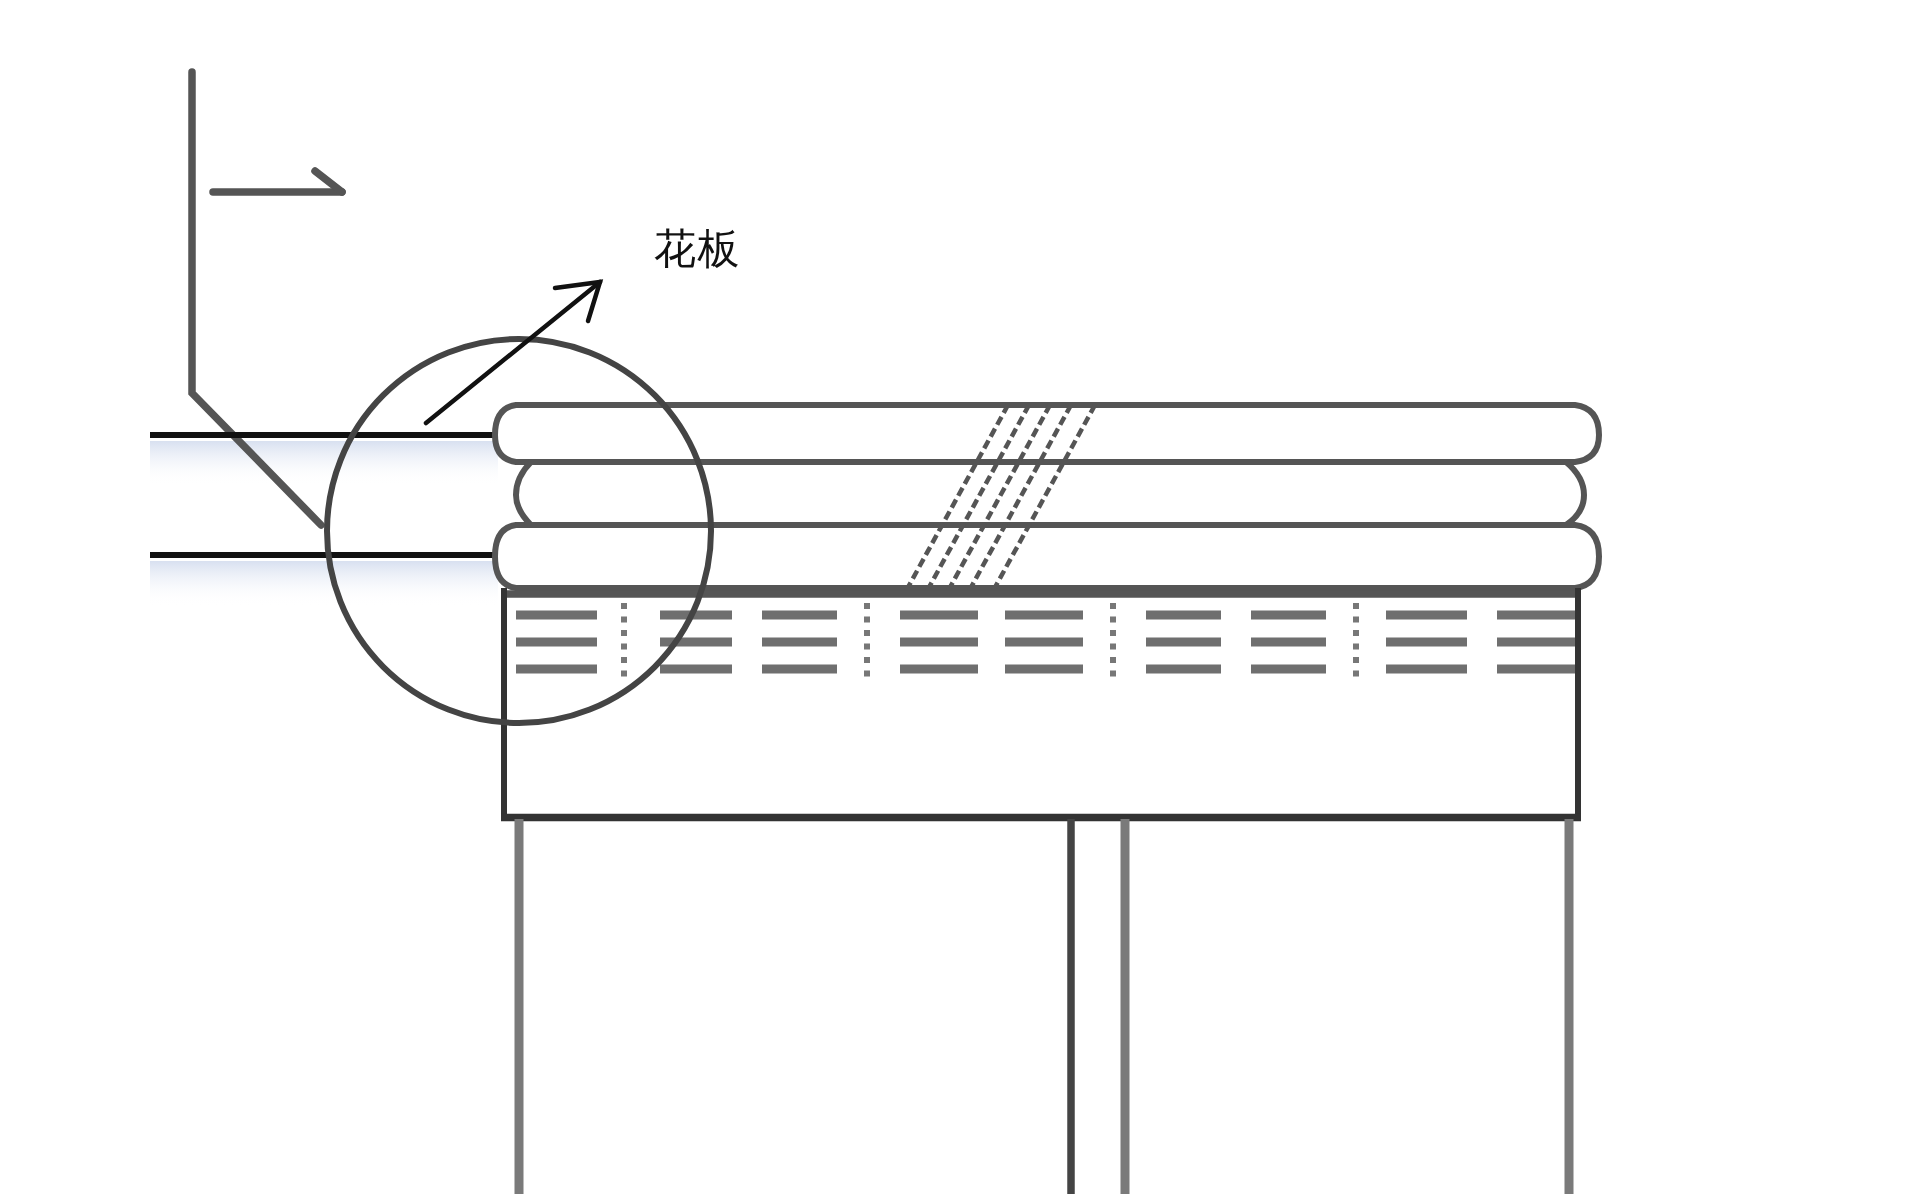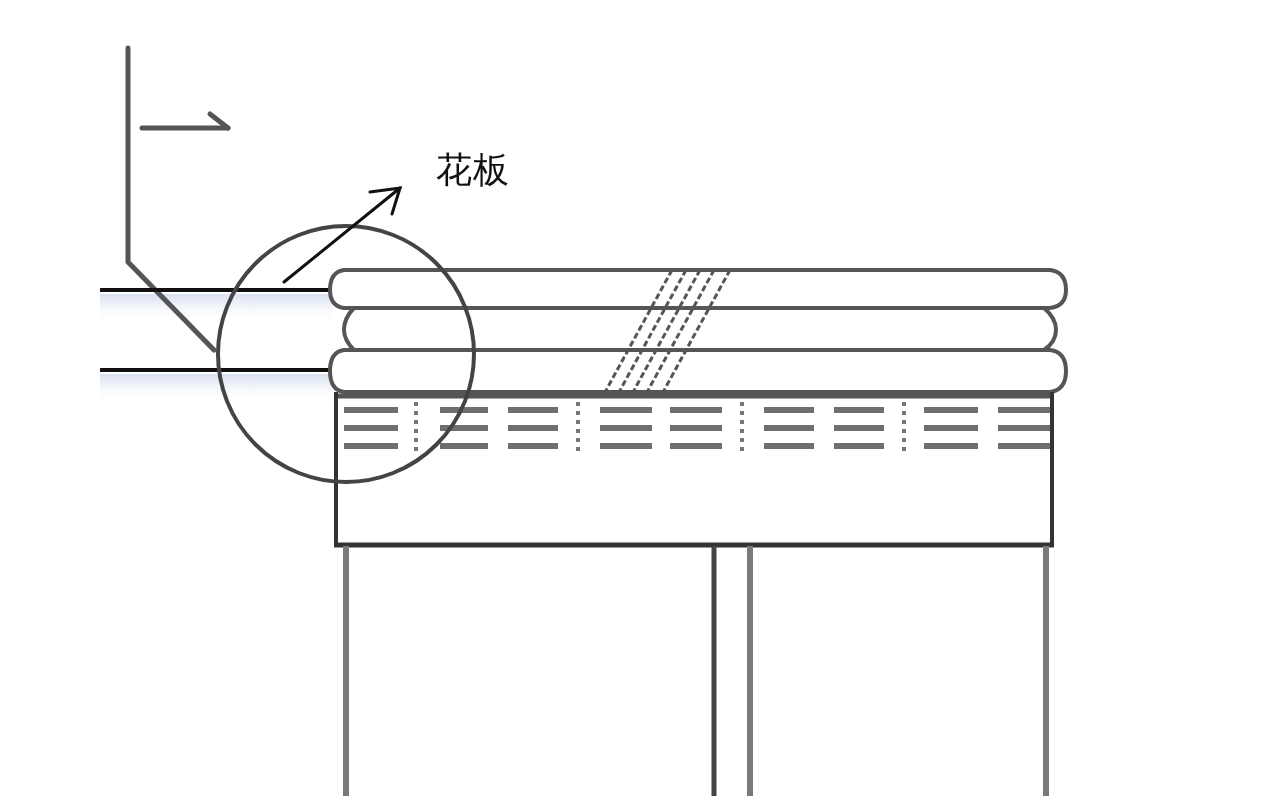--- a/index.html
+++ b/index.html
@@ -2,21 +2,21 @@
 <html><head>
 <meta charset="utf-8">
 <style>
   html, body { margin: 0; padding: 0; background: #ffffff; }
   body { width: 1280px; height: 796px; overflow: hidden; position: relative; }
   #canvas { position: absolute; left: 0; top: 0; }
   .label {
     position: absolute;
     left: 436px; top: 152px;
     font-family: "DejaVu Sans", sans-serif;
-    font-size: 36px;
+    font-size: 28px;
     color: #111111;
     letter-spacing: 1px;
     line-height: 1;
   }
 </style>
 </head>
 <body>
 
 <svg id="canvas" width="1280" height="796" viewBox="0 0 1280 796" xmlns="http://www.w3.org/2000/svg">
   <defs>

